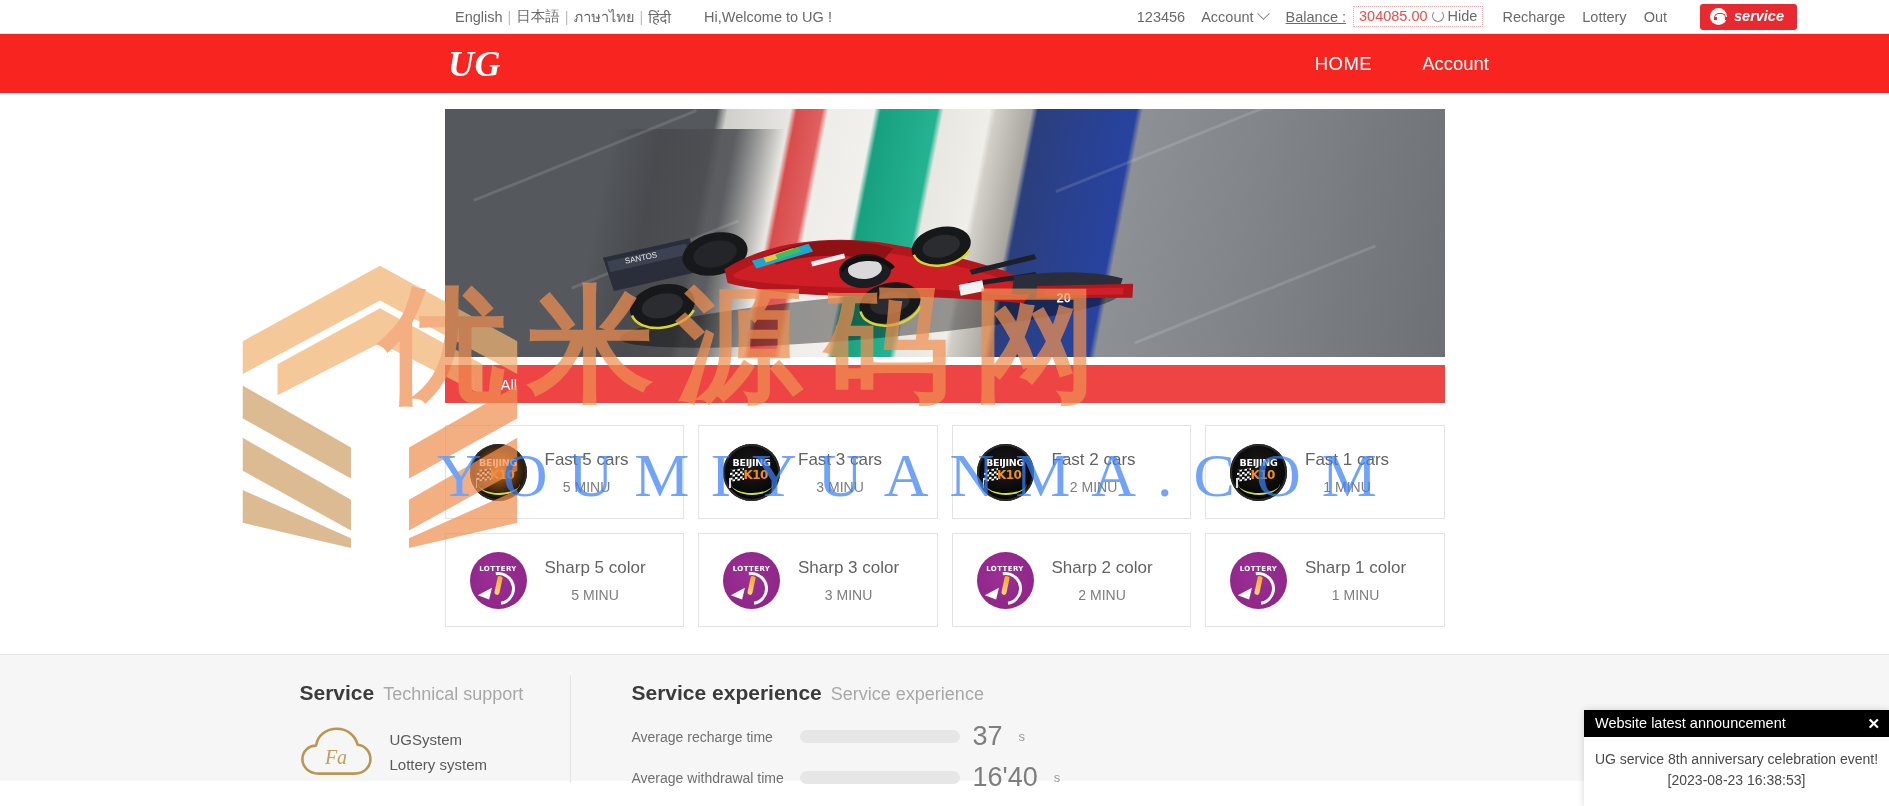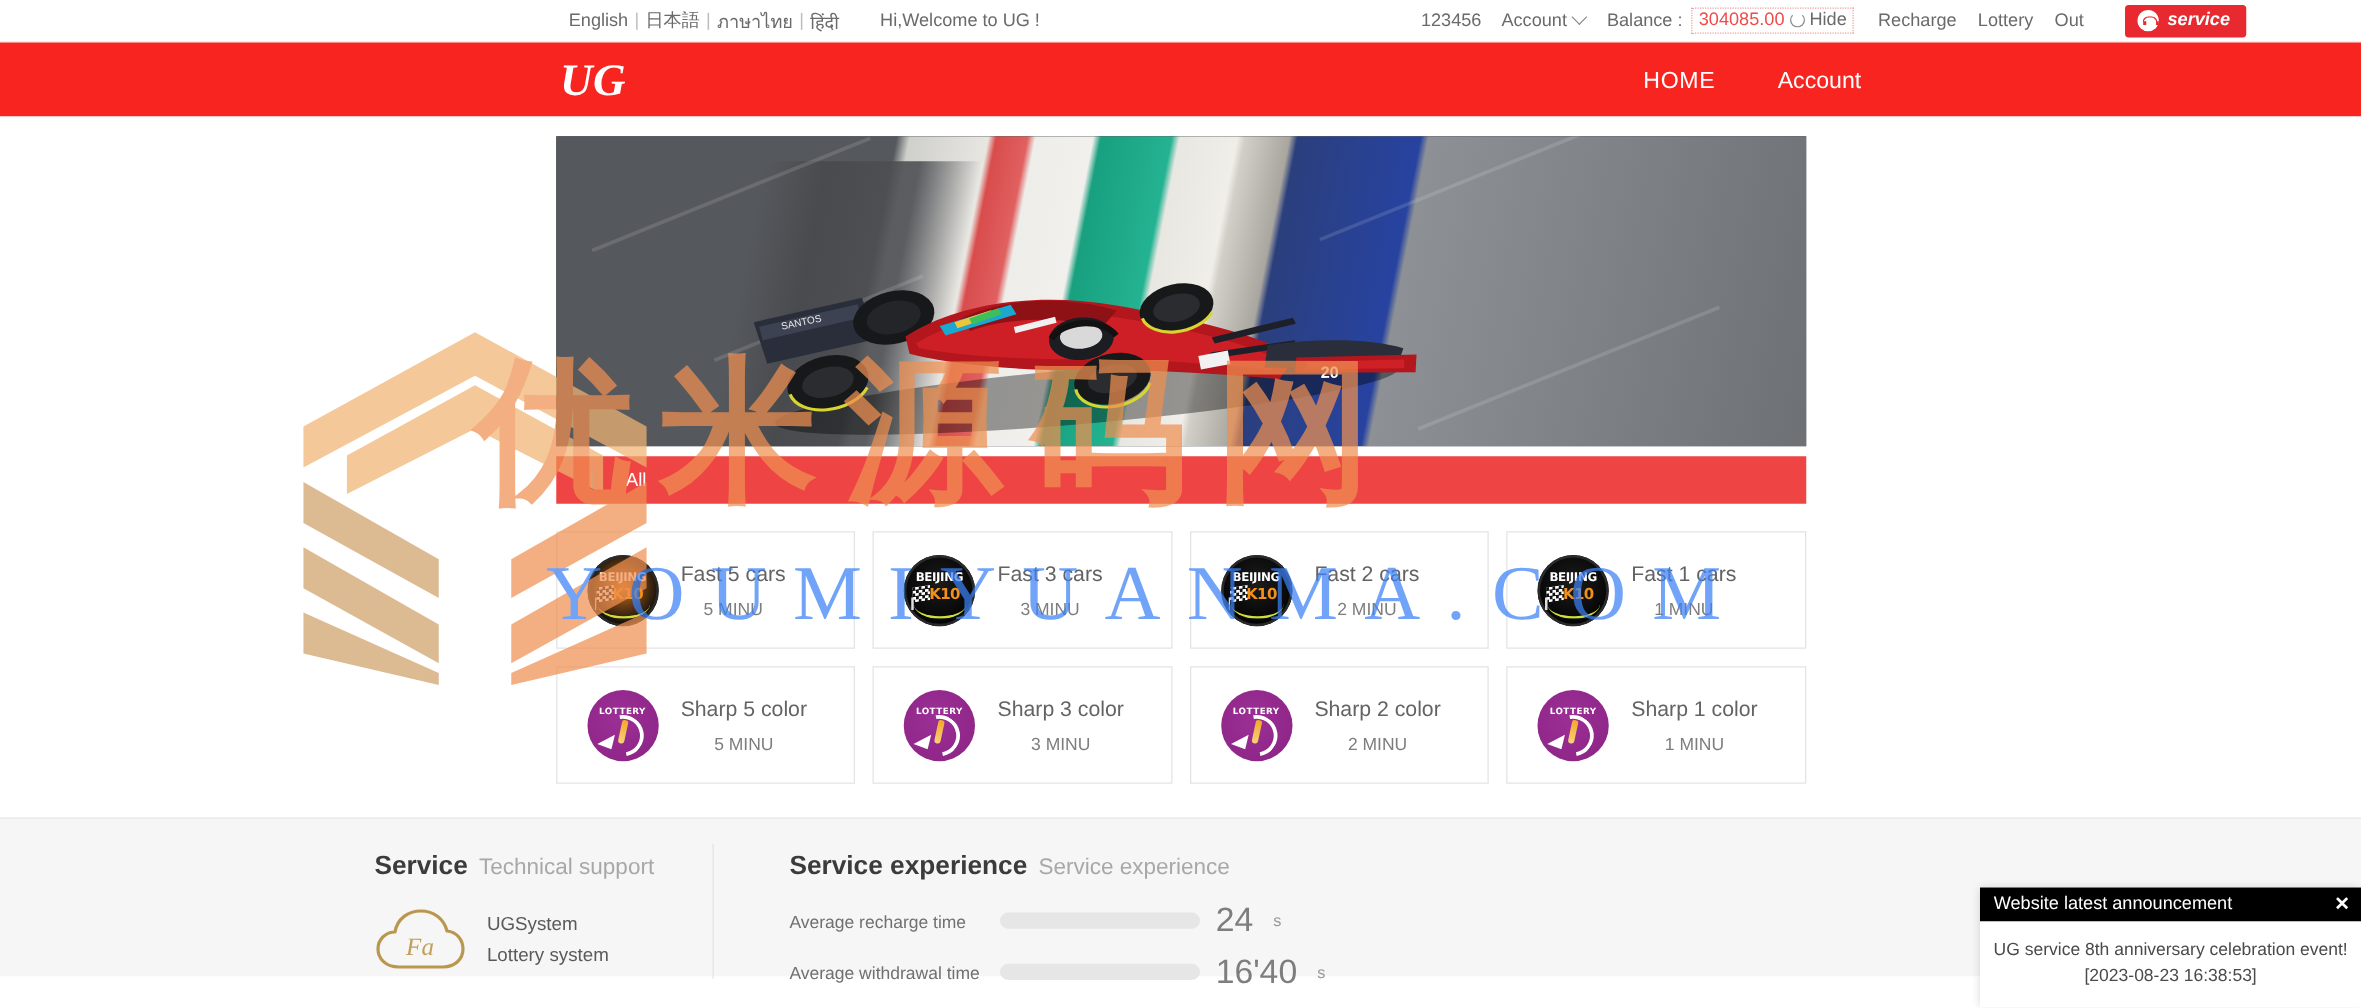--- a/index.html
+++ b/index.html
@@ -45,21 +45,21 @@
   }
   .tb-item { color: #6a6a6a; text-decoration: none; margin-right: 17px; }
   .tb-uid { margin-right: 16px; }
   .acct-wrap { display: inline-flex; align-items: center; gap: 5px; margin-right: 18px; }
   .chev {
     width: 9px; height: 9px;
     border-right: 1.4px solid #8a8a8a;
     border-bottom: 1.4px solid #8a8a8a;
     transform: rotate(45deg) translate(-2px,-2px);
   }
-  .balance-label { margin-right: 7px; }
+  .balance-label { margin-right: 7px; text-decoration: underline; }
   .balance-box {
     border: 1px dotted #f0a0a0;
     padding: 1px 5px 2px 5px;
     display: inline-flex;
     align-items: center;
     gap: 4px;
     margin-right: 19px;
   }
   .balance-amt { color: #ef4b4b; }
   .refresh-ic {
@@ -651,21 +651,21 @@
           <span class="big">Service experience</span>
           <span class="small">Service experience</span>
         </div>
         <div class="metrics">
 
           <div class="metric">
             <span class="metric-label">Average recharge time</span>
             <span class="bar-track">
               <span class="bar-fill" style="width: 72%; background: rgb(244, 88, 92);"></span>
             </span>
-            <span class="metric-val">24</span>
+            <span class="metric-val">37</span>
             <span class="metric-unit">s</span>
           </div>
 
           <div class="metric">
             <span class="metric-label">Average withdrawal time</span>
             <span class="bar-track">
               <span class="bar-fill" style="width: 51%; background: rgb(72, 164, 216);"></span>
             </span>
             <span class="metric-val">16'40</span>
             <span class="metric-unit">s</span>

